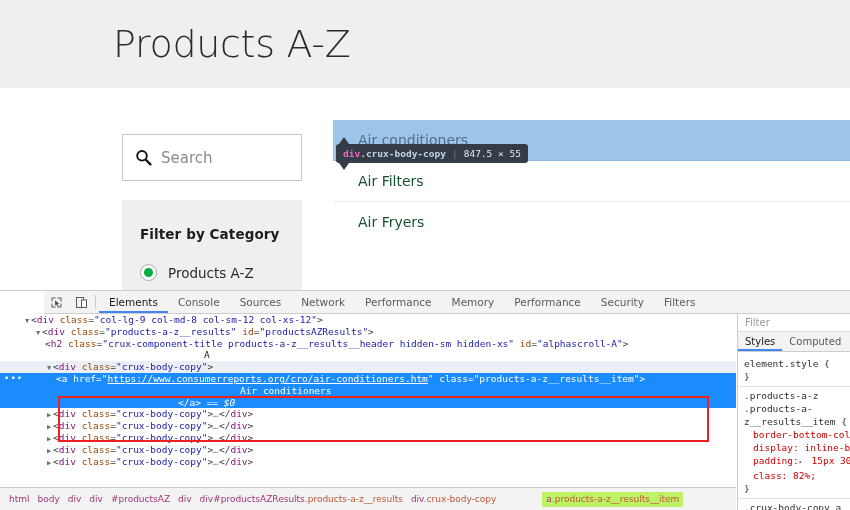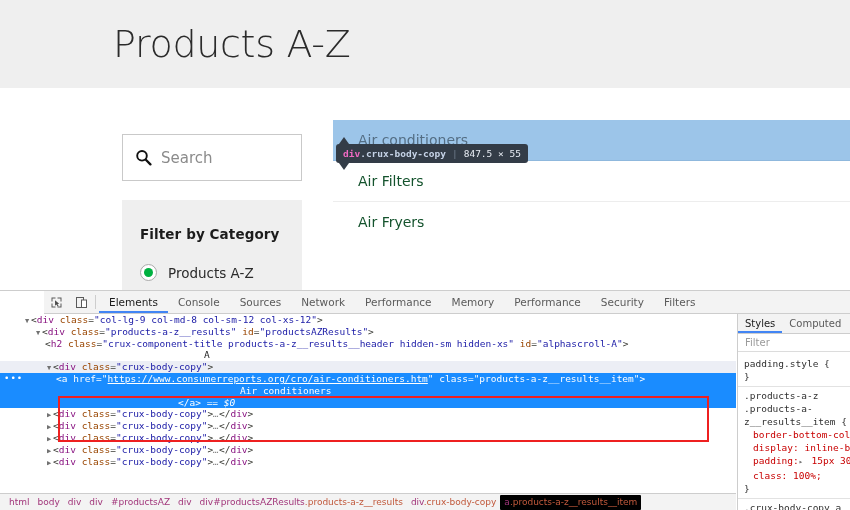--- a/index.html
+++ b/index.html
@@ -174,29 +174,29 @@
     font-size:9px; letter-spacing:1px; color:#fff; line-height:7px;
   }
 
   #red-box {
     position:absolute; left:58px; top:82px; width:651px; height:46px;
     border:2.5px solid #ee2020; pointer-events:none; z-index:10;
   }
 
   
   #breadcrumb {
-    position:absolute; left:0; bottom:0; width:736px; height:17px;
+    position:absolute; left:0; bottom:0; width:736px; height:23px;
     background:#f3f3f3; border-top:1px solid #cdcdcd;
     display:flex; align-items:center; padding-left:5px;
     font-size:9px; overflow:hidden;
   }
   .crumb { padding:0 4px; white-space:nowrap; color:#a1357a; line-height:15px; }
   .crumb .c-el { color:#a1357a; }
   .crumb .c-cls { color:#c1593c; }
-  .crumb.active { background:#000000; color:#333; border-radius:1px; }
+  .crumb.active { background:#bef264; color:#333; border-radius:1px;margin-left:42px; }
 
   
   #styles-panel {
     position:absolute; left:737px; top:23px; width:113px; height:197px;
     background:#fff; border-left:1px solid #cdcdcd; overflow:hidden;
   }
   #styles-tabs {
     height:20px; background:#f3f3f3; border-bottom:1px solid #cdcdcd;
     display:flex; align-items:stretch;
   }
@@ -335,37 +335,37 @@
       <div class="crumb"><span class="c-el">div</span></div>
       <div class="crumb"><span class="c-el">div</span></div>
       <div class="crumb"><span class="c-el">#productsAZ</span></div>
       <div class="crumb"><span class="c-el">div</span></div>
       <div class="crumb"><span class="c-el">div#productsAZResults</span><span class="c-cls">.products-a-z__results</span></div>
       <div class="crumb"><span class="c-el">div</span><span class="c-cls">.crux-body-copy</span></div>
       <div class="crumb active"><span class="c-el">a</span><span class="c-cls">.products-a-z__results__item</span></div>
     </div>
 
   <div id="styles-panel">
+    <div id="styles-filter">Filter</div>
     <div id="styles-tabs">
       <div class="st-tab active">Styles</div>
       <div class="st-tab">Computed</div>
       <div class="st-tab">E</div>
     </div>
-    <div id="styles-filter">Filter</div>
     <div id="styles-rules">
         <div class="rule-block">
-          <div class="rule-line selector sel-ua" style="white-space: normal;">padding.style {</div>
+          <div class="rule-line selector sel-ua" style="white-space: normal;">element.style {</div>
           <div class="rule-line">}</div>
         </div>
         <div class="rule-block">
           <div class="rule-line selector" style="white-space: normal;">.products-a-z .products-a-z__results__item {</div>
           <div class="rule-line indent"><span class="prop">border-bottom-color:</span></div>
           <div class="rule-line indent"><span class="prop">display:</span><span class="pval"> inline-block;</span></div>
           <div class="rule-line indent"><span class="prop">padding:</span><span class="sw-expand"> ▸</span><span class="pval"> 15px 30px;</span></div>
-          <div class="rule-line indent"><span class="prop">class:</span><span class="pval"> 100%;</span></div>
+          <div class="rule-line indent"><span class="prop">class:</span><span class="pval"> 82%;</span></div>
           <div class="rule-line">}</div>
         </div>
         <div class="rule-block">
           <div class="rule-line selector" style="white-space: normal;">.crux-body-copy a {</div>
         </div>
       </div>
   </div>
 </div>
 
 </body></html>

